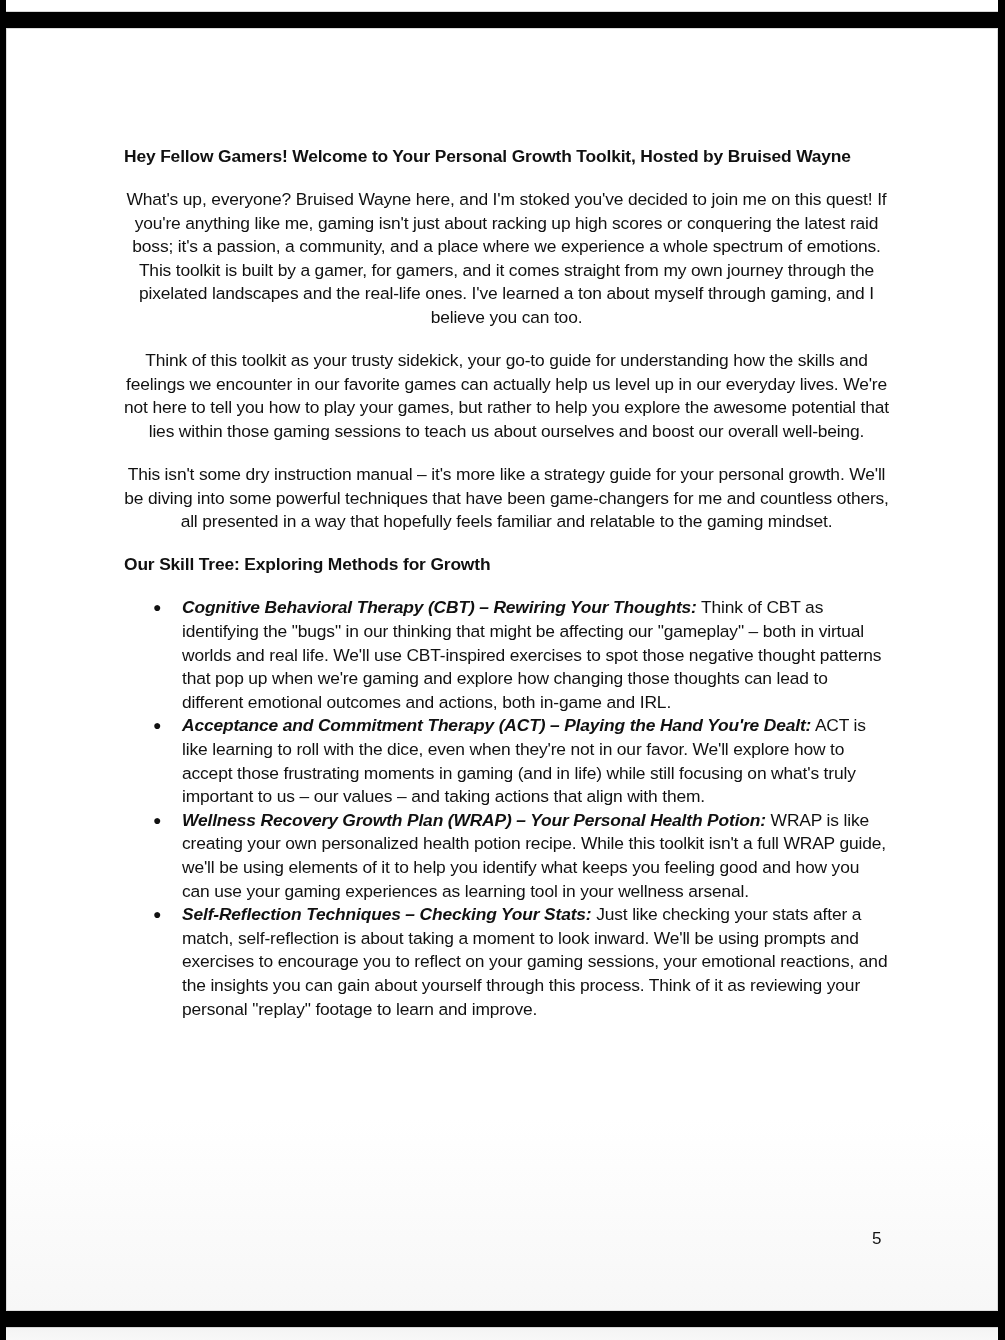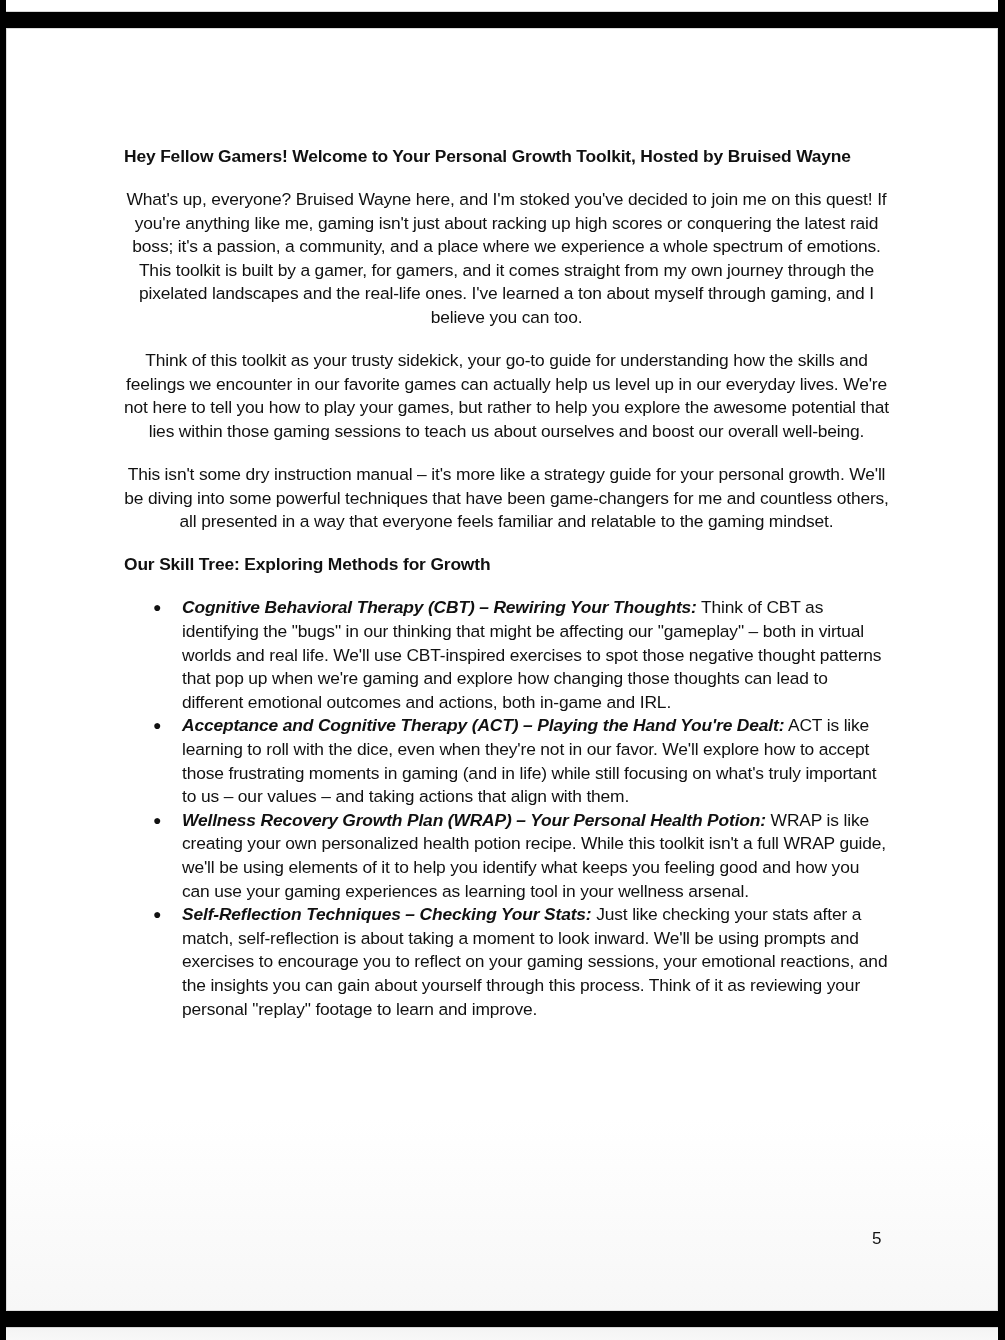--- a/index.html
+++ b/index.html
@@ -93,33 +93,33 @@
 
 <div class="viewer">
   <div class="page-sliver-top"></div>
 
   <div class="page">
     <div class="content">
       <div class="heading">Hey Fellow Gamers! Welcome to Your Personal Growth Toolkit, Hosted by Bruised Wayne</div>
 
       <p>What's up, everyone? Bruised Wayne here, and I'm stoked you've decided to join me on this quest! If you're anything like me, gaming isn't just about racking up high scores or conquering the latest raid boss; it's a passion, a community, and a place where we experience a whole spectrum of emotions. This toolkit is built by a gamer, for gamers, and it comes straight from my own journey through the pixelated landscapes and the real-life ones. I've learned a ton about myself through gaming, and I believe you can too.</p>
       <p>Think of this toolkit as your trusty sidekick, your go-to guide for understanding how the skills and feelings we encounter in our favorite games can actually help us level up in our everyday lives. We're not here to tell you how to play your games, but rather to help you explore the awesome potential that lies within those gaming sessions to teach us about ourselves and boost our overall well-being.</p>
-      <p>This isn't some dry instruction manual – it's more like a strategy guide for your personal growth. We'll be diving into some powerful techniques that have been game-changers for me and countless others, all presented in a way that everyone feels familiar and relatable to the gaming mindset.</p>
+      <p>This isn't some dry instruction manual – it's more like a strategy guide for your personal growth. We'll be diving into some powerful techniques that have been game-changers for me and countless others, all presented in a way that hopefully feels familiar and relatable to the gaming mindset.</p>
 
       <div class="heading">Our Skill Tree: Exploring Methods for Growth</div>
 
 
       <ul>
         <li>
           <span class="bullet">●</span>
           <span class="b">Cognitive Behavioral Therapy (CBT) – Rewiring Your Thoughts:</span><span> Think of CBT as identifying the "bugs" in our thinking that might be affecting our "gameplay" – both in virtual worlds and real life. We'll use CBT-inspired exercises to spot those negative thought patterns that pop up when we're gaming and explore how changing those thoughts can lead to different emotional outcomes and actions, both in-game and IRL.</span>
         </li>
         <li>
           <span class="bullet">●</span>
-          <span class="b">Acceptance and Cognitive Therapy (ACT) – Playing the Hand You're Dealt:</span><span> ACT is like learning to roll with the dice, even when they're not in our favor. We'll explore how to accept those frustrating moments in gaming (and in life) while still focusing on what's truly important to us – our values – and taking actions that align with them.</span>
+          <span class="b">Acceptance and Commitment Therapy (ACT) – Playing the Hand You're Dealt:</span><span> ACT is like learning to roll with the dice, even when they're not in our favor. We'll explore how to accept those frustrating moments in gaming (and in life) while still focusing on what's truly important to us – our values – and taking actions that align with them.</span>
         </li>
         <li>
           <span class="bullet">●</span>
           <span class="b">Wellness Recovery Growth Plan (WRAP) – Your Personal Health Potion:</span><span> WRAP is like creating your own personalized health potion recipe. While this toolkit isn't a full WRAP guide, we'll be using elements of it to help you identify what keeps you feeling good and how you can use your gaming experiences as learning tool in your wellness arsenal.</span>
         </li>
         <li>
           <span class="bullet">●</span>
           <span class="b">Self-Reflection Techniques – Checking Your Stats:</span><span> Just like checking your stats after a match, self-reflection is about taking a moment to look inward. We'll be using prompts and exercises to encourage you to reflect on your gaming sessions, your emotional reactions, and the insights you can gain about yourself through this process. Think of it as reviewing your personal "replay" footage to learn and improve.</span>
         </li>
       </ul>

